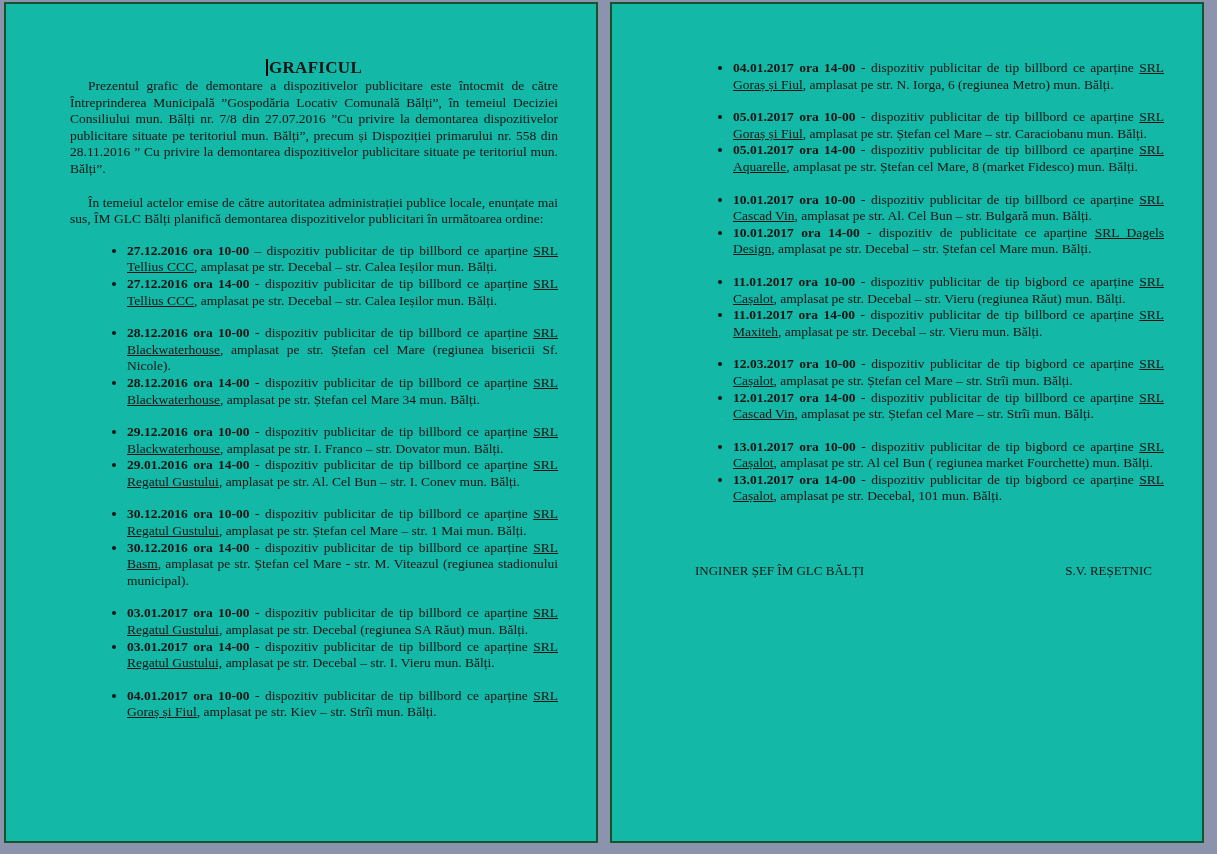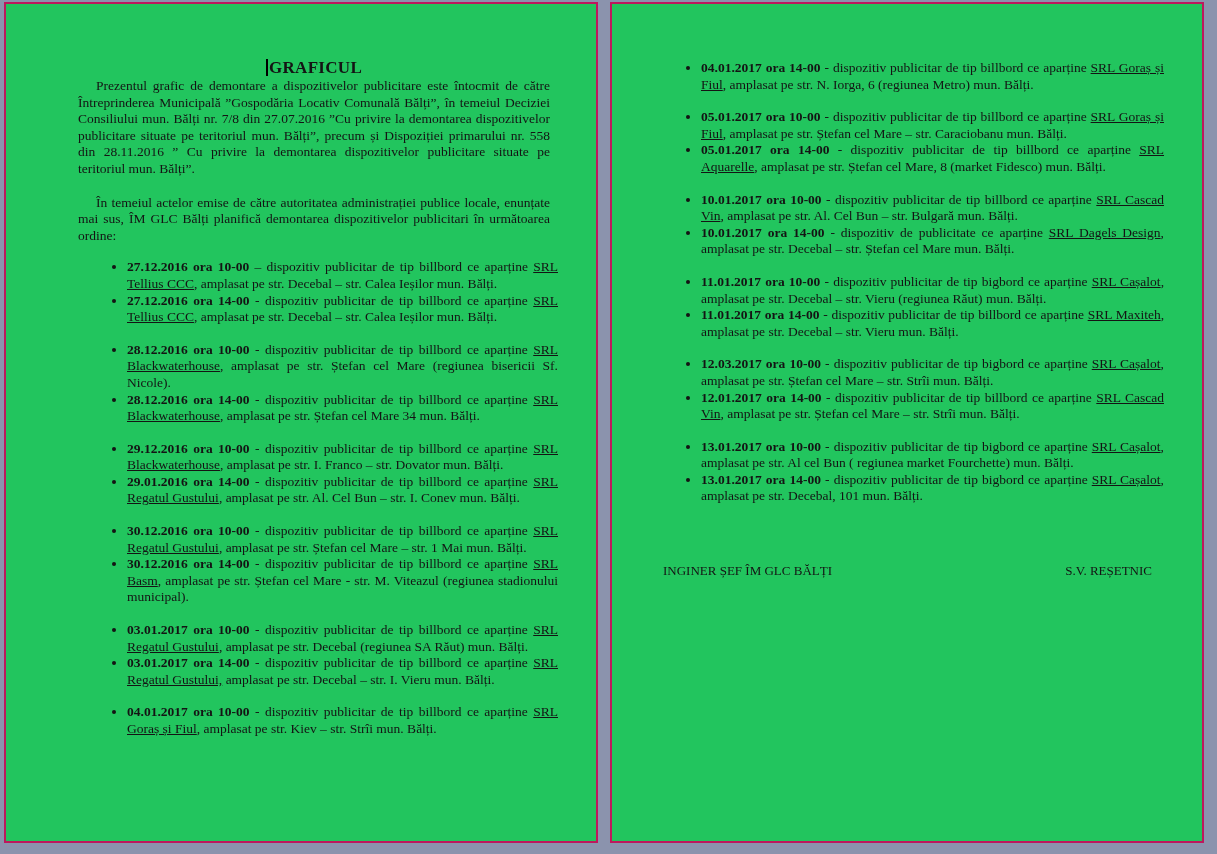--- a/index.html
+++ b/index.html
@@ -7,31 +7,31 @@
     width:1217px; height:854px;
     background:#8b93ad;
     position:relative;
     overflow:hidden;
     font-family:"Liberation Serif", serif;
     color:#141414;
   }
   .page {
     position:absolute; top:2px;
     width:590px; height:837px;
-    background:#22c55e;
-    border:2px solid #be185d;
+    background:#14b8a6;
+    border:2px solid #14532d;
   }
   .page-1 { left:4px; }
   .page-2 { left:610px; }
   .content {
     position:absolute; inset:0;
     padding:54px 38px 0 64px;
     font-size:13.5px; line-height:16.6px;
   }
-  .page-2 .content { padding-top:56px;padding-left:32px; }
+  .page-2 .content { padding-top:56px; }
   .doc-title {
     text-align:center;
     font-size:17px; font-weight:bold;
     line-height:20px;
     letter-spacing:0.3px;
   }
   .caret {
     display:inline-block;
     width:0; height:17px;
     border-left:2px solid #000;
@@ -39,21 +39,21 @@
     margin-right:1px;
   }
   .doc-subtitle {
     text-align:center;
     font-style:italic;
     margin:1px 0 29px;
   }
   .para {
     text-align:justify;
     text-indent:18px;
-    margin:0 8px 17px;
+    margin:0 0 17px;
   }
   .para.last { margin-bottom:15px; }
   ul.group {
     margin:0 0 16px;
     padding:0 0 0 57px;
     list-style:disc outside;
   }
   ul.group li {
     text-align:justify;
     margin:0;

